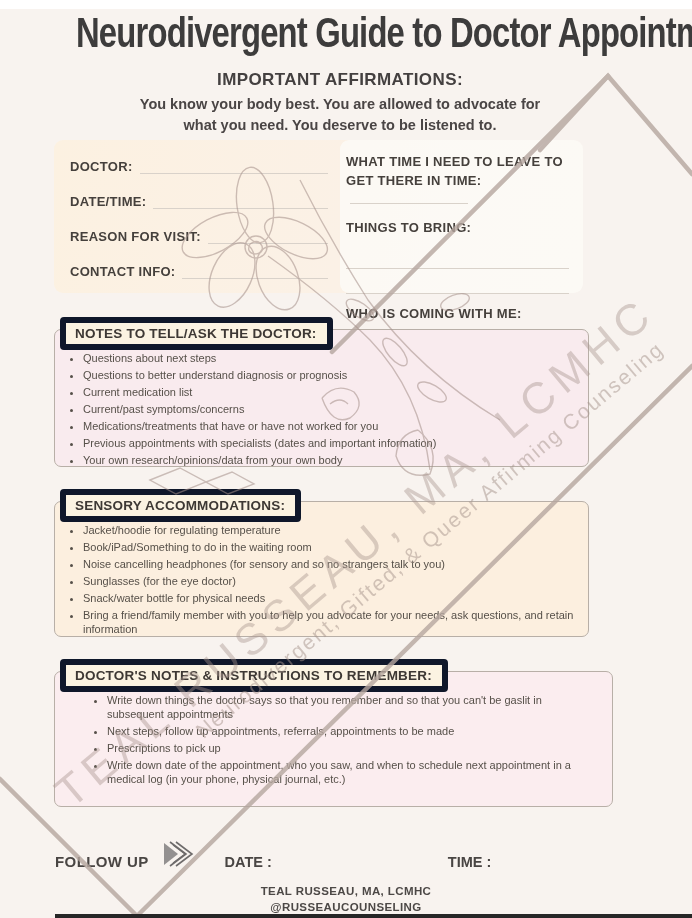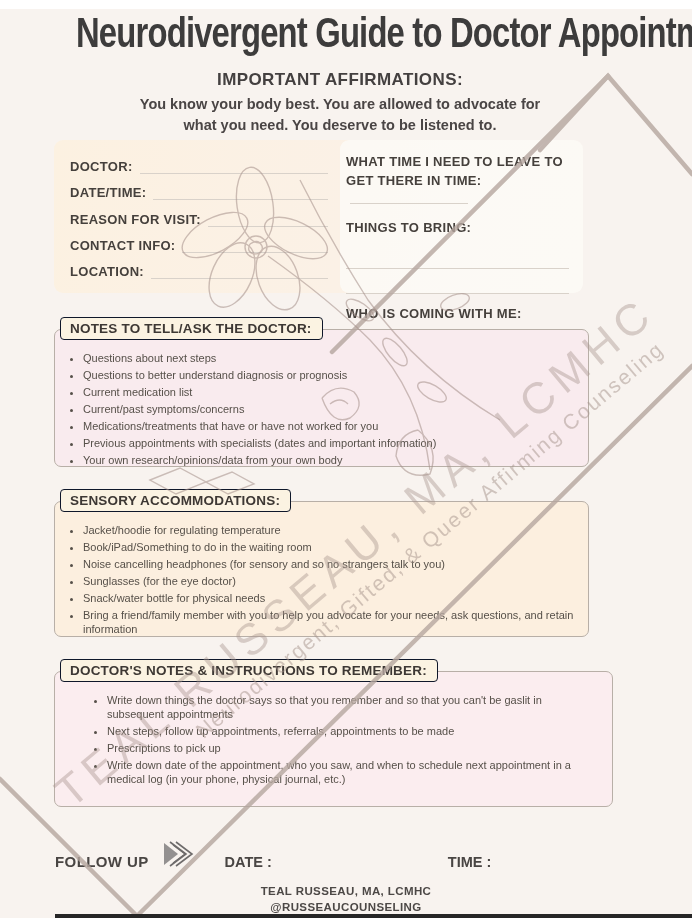--- a/index.html
+++ b/index.html
@@ -36,21 +36,21 @@
   .frow{display:flex;align-items:flex-end;height:22px;}
   .flabel{font-size:13px;font-weight:700;letter-spacing:.3px;color:#45403c;white-space:nowrap;text-align:center;}
   .line{flex:1;border-bottom:1.5px solid #d9d2ca;margin-left:7px;height:14px;}
   .line-block{border-bottom:1.5px solid #d9d2ca;height:14px;}
   .rfield{margin-bottom:10px;}
   .rfield .flabel{line-height:1.4;white-space:normal;}
   .inline-line{display:inline-block;width:118px;border-bottom:1.5px solid #d9d2ca;height:11px;margin-left:4px;}
   
   .section{position:absolute;left:54px;width:533px;border:1px solid #b8afa7;border-radius:7px;z-index:2;}
   .tab{
-    position:absolute;left:5px;top:-13px;background:#fbf3e2;border:1px solid #0f172a;border-radius:4px;
+    position:absolute;left:5px;top:-13px;background:#fbf3e2;border:6px solid #0f172a;border-radius:4px;
     padding:3px 10px 3px 9px;font-size:13.5px;font-weight:700;letter-spacing:.2px;color:#3d3834;white-space:nowrap;
   }
   .section ul{margin:0;padding:21px 14px 8px 28px;}
   .section li{font-size:11px;color:#565049;line-height:1.28;margin-bottom:3px;}
   #sec-0{top:329px;height:136px;}
   #sec-1{top:501px;height:134px;}
   #sec-2{top:671px;height:134px;padding-left:24px;}
   
   .followup{position:absolute;left:55px;top:840px;width:560px;height:30px;z-index:2;display:flex;align-items:flex-end;}
   .fu-label{font-size:15px;font-weight:700;letter-spacing:.4px;color:#494543;}
@@ -132,24 +132,20 @@
             <span class="line"></span>
           </div>
           <div class="frow">
             <span class="flabel">REASON FOR VISIT:</span>
             <span class="line"></span>
           </div>
           <div class="frow">
             <span class="flabel">CONTACT INFO:</span>
             <span class="line"></span>
           </div>
-          <div class="frow">
-            <span class="flabel">LOCATION:</span>
-            <span class="line"></span>
-          </div>
         </div>
       <div class="col-right" id="right-fields">
           <div class="rfield"><span class="flabel">WHAT TIME I NEED TO LEAVE TO GET THERE IN TIME:</span><span class="inline-line"></span></div>
           <div class="rfield"><span class="flabel">THINGS TO BRING:</span><div class="line-block" style="margin-top: 16px;"></div><div class="line-block" style="margin-top: 10px;"></div></div>
           <div class="rfield"><span class="flabel">WHO IS COMING WITH ME:</span><div class="line-block" style="margin-top: 16px;"></div></div>
         </div>
     </div>
   </div>
 
   <div class="section" id="sec-0" style="background: rgb(249, 235, 238);">

